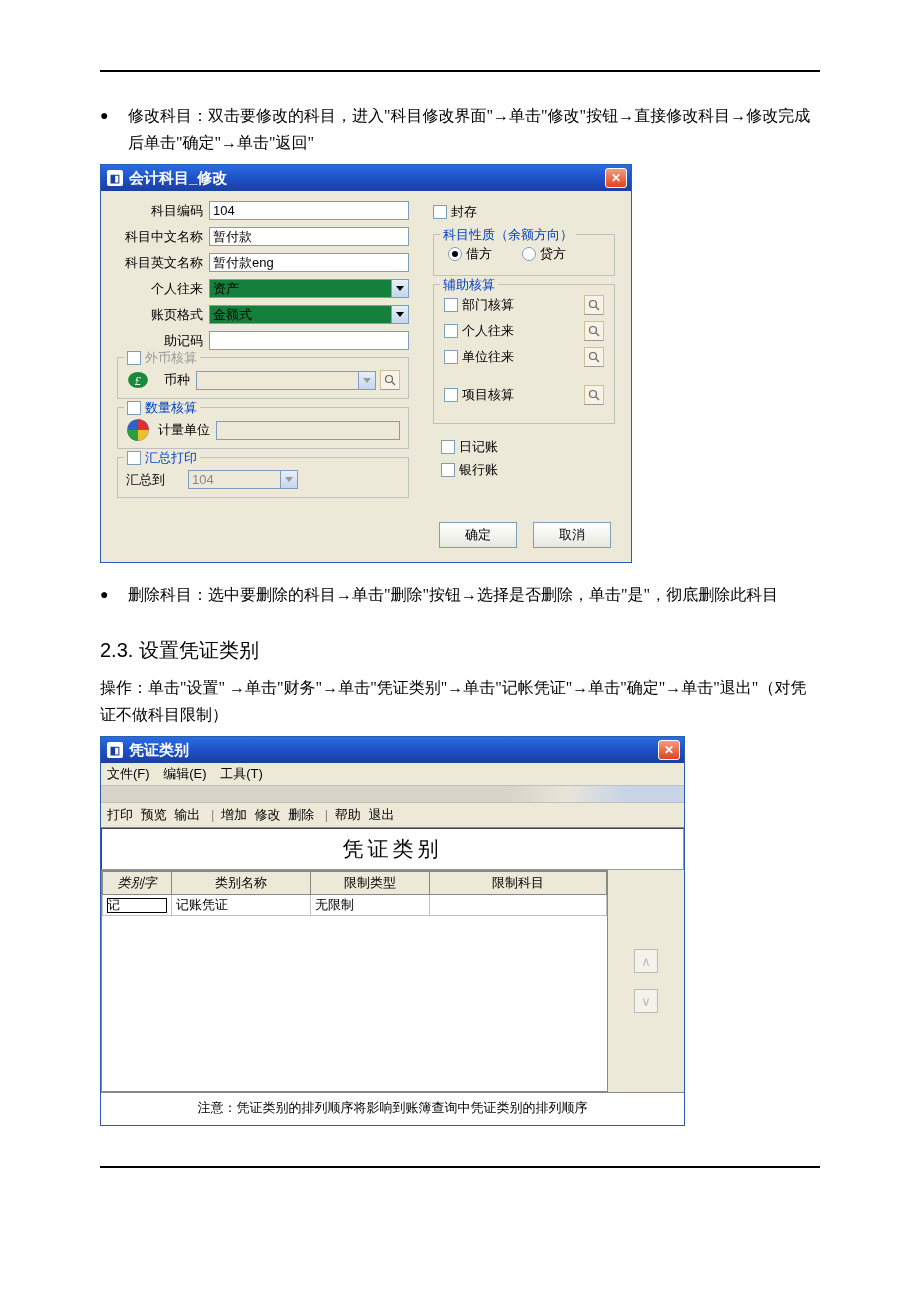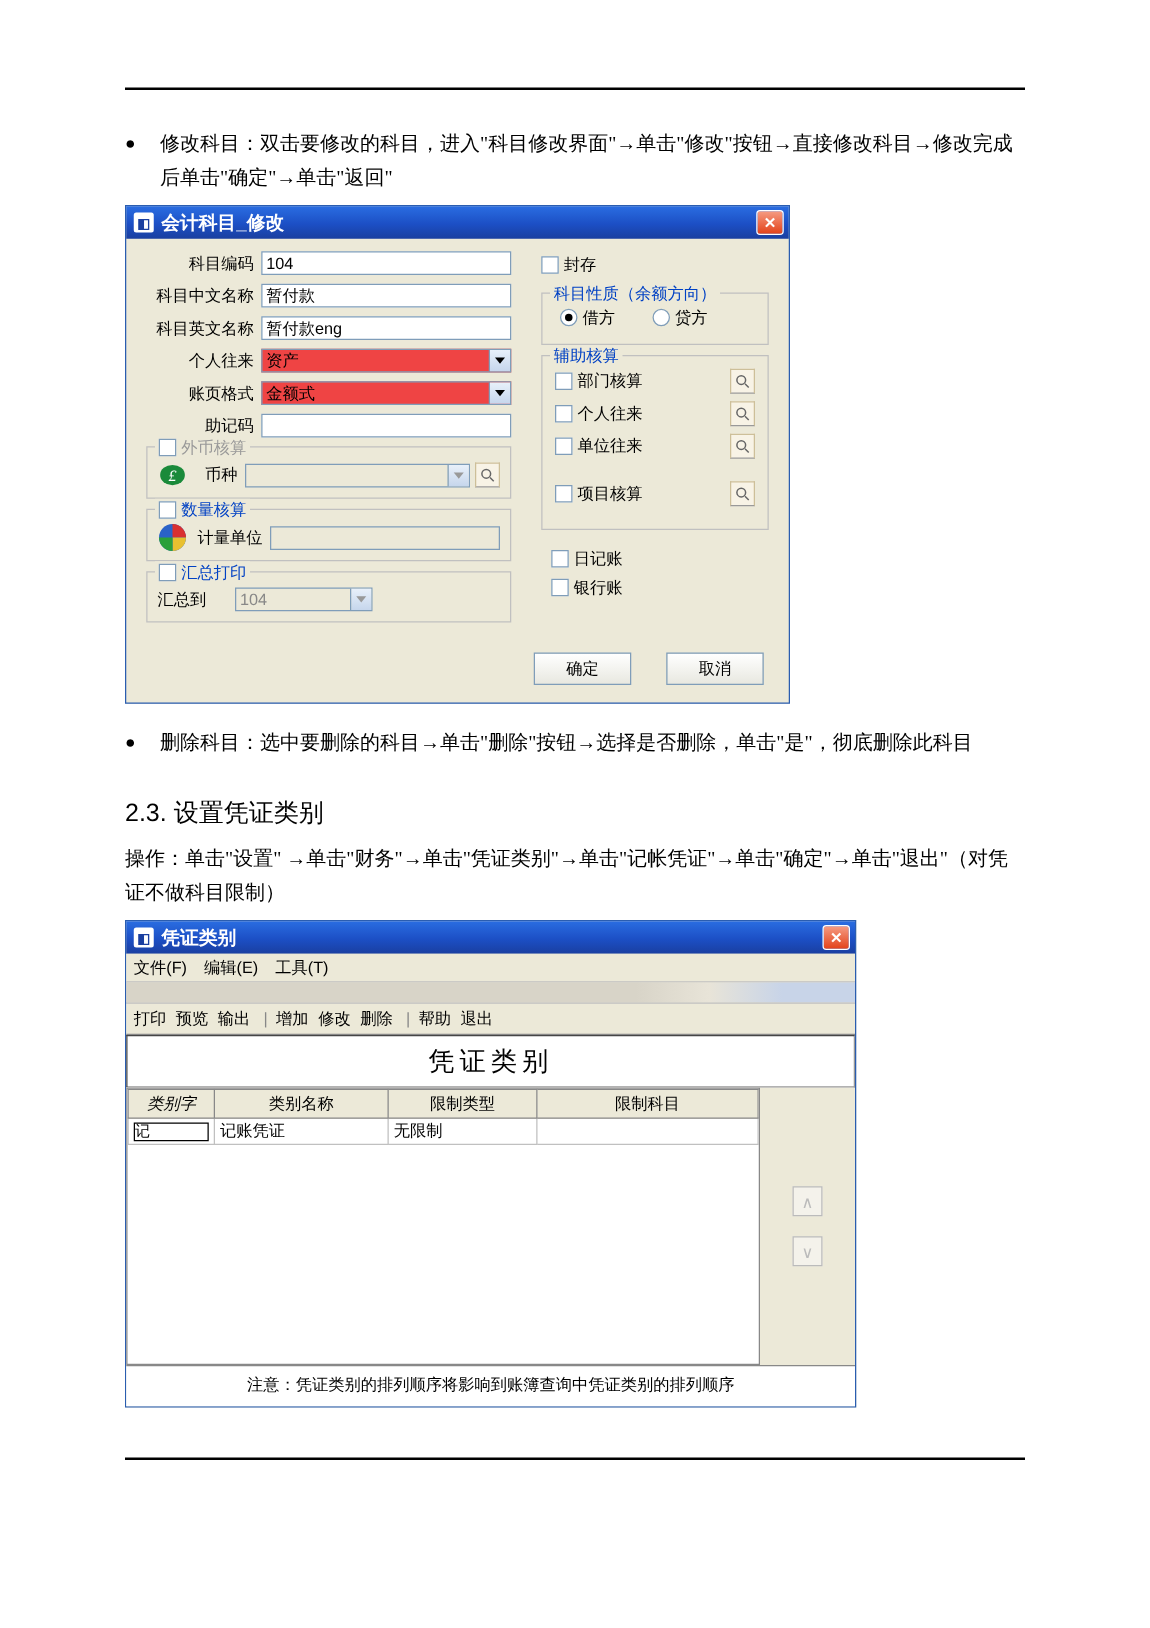--- a/index.html
+++ b/index.html
@@ -18,42 +18,42 @@
   .titlebar{height:26px;background:linear-gradient(to bottom,#2a6de1 0%,#1c4fc5 55%,#1a3fa0 100%);color:#fff;display:flex;align-items:center;padding:0 4px 0 6px;font-size:15px;font-weight:bold;}
   .titlebar .ticon{width:16px;height:16px;background:#fff;margin-right:6px;display:flex;align-items:center;justify-content:center;color:#1a3fa0;font-size:11px;border-radius:2px;}
   .titlebar .tspace{flex:1;}
   .closebtn{width:20px;height:18px;background:linear-gradient(to bottom,#f59b82,#e3421a);border:1px solid #fff;border-radius:3px;color:#fff;display:flex;align-items:center;justify-content:center;font-weight:bold;font-family:sans-serif;font-size:12px;cursor:pointer;}
   .dlgbody{padding:10px 16px 8px 16px;display:flex;gap:24px;}
   .colL{flex:0 0 280px;}
   .colR{flex:1;padding-top:2px;}
   .frow{display:flex;align-items:center;margin-bottom:7px;}
   .frow .lbl{width:86px;text-align:right;padding-right:6px;color:#000;font-size:13px;}
   .frow input[type=text]{flex:1;height:19px;border:1px solid #7f9db9;background:#fff;padding:0 3px;font-size:13px;box-sizing:border-box;}
-  .frow .sel{flex:1;height:19px;border:1px solid #7f9db9;background:#ef4444;position:relative;display:flex;align-items:center;padding:0 18px 0 3px;box-sizing:border-box;}
+  .frow .sel{flex:1;height:19px;border:1px solid #7f9db9;background:#15803d;position:relative;display:flex;align-items:center;padding:0 18px 0 3px;box-sizing:border-box;}
   .frow .sel .arrow{position:absolute;right:0;top:0;bottom:0;width:16px;background:linear-gradient(to bottom,#e8f0fa,#c6d6ec);border-left:1px solid #7f9db9;display:flex;align-items:center;justify-content:center;cursor:pointer;}
   .frow .sel .arrow::after{content:"";border-left:4px solid transparent;border-right:4px solid transparent;border-top:5px solid #000;}
   .frow .sel.disabled{background:#ece9d8;color:#888;}
   .frow .sel.disabled .arrow::after{border-top-color:#999;}
   .box-group{border:1px solid #c0c0c0;padding:6px 8px 8px 8px;margin-bottom:8px;position:relative;}
   .box-group .legend{position:absolute;top:-9px;left:6px;background:#ece9d8;padding:0 3px;font-size:13px;}
   .box-group.disabled{color:#999;}
   .chk{display:inline-flex;align-items:center;gap:4px;}
   .chk-box{width:12px;height:12px;border:1px solid #7f9db9;background:#fff;display:inline-block;flex-shrink:0;}
   .rad{display:inline-flex;align-items:center;gap:4px;}
   .rad-dot{width:12px;height:12px;border:1px solid #7f9db9;border-radius:50%;background:#fff;display:inline-flex;align-items:center;justify-content:center;flex-shrink:0;}
   .rad-dot.on::after{content:"";width:6px;height:6px;border-radius:50%;background:#000;}
   .fx-icon{width:24px;height:20px;display:inline-flex;align-items:center;justify-content:center;margin-right:4px;}
   .fx-icon svg{width:22px;height:18px;}
   .pie-icon{width:24px;height:20px;display:inline-flex;align-items:center;justify-content:center;margin-right:4px;}
   .magnify{width:18px;height:18px;border:1px solid #cdbf99;border-bottom:1px solid #999;background:#f8f3e6;display:inline-flex;align-items:center;justify-content:center;cursor:pointer;}
   .magnify svg{width:12px;height:12px;}
   .aux-row{display:flex;align-items:center;margin-bottom:6px;}
   .aux-row .chk{flex:1;}
   .group-title{color:#0041c4;font-size:13px;}
-  .btnrow{display:flex;justify-content:flex-end;padding:8px 20px 14px 0;gap:28px;}
+  .btnrow{display:flex;justify-content:flex-end;padding:8px 20px 14px 0;gap:16px;}
   .wbtn{width:76px;height:24px;border:1px solid #7f9db9;background:linear-gradient(to bottom,#fff,#e8e8e0);font-size:13px;cursor:pointer;display:inline-flex;align-items:center;justify-content:center;}
 
   
   .win2{width:583px;border:1px solid #2a5db0;background:#ece9d8;font-family:"SimSun","宋体",sans-serif;font-size:13px;}
   .menubar{background:#ece9d8;padding:2px 6px;font-size:13px;border-bottom:1px solid #c0c0c0;}
   .menubar span{margin-right:10px;cursor:pointer;}
   .ribbon{height:16px;background:linear-gradient(to right,#d8d4c8 70%,#e8e4d8 80%,#c8d4e8 90%);border-bottom:1px solid #c0c0c0;position:relative;}
   .toolbar2{background:#ece9d8;padding:3px 6px;font-size:13px;border-bottom:1px solid #888;}
   .toolbar2 .sep{color:#888;margin:0 3px;}
   .toolbar2 span.itm{margin-right:4px;cursor:pointer;}

